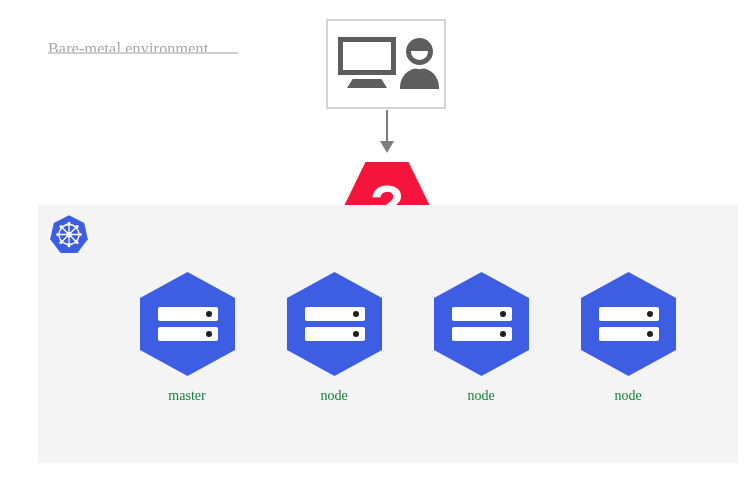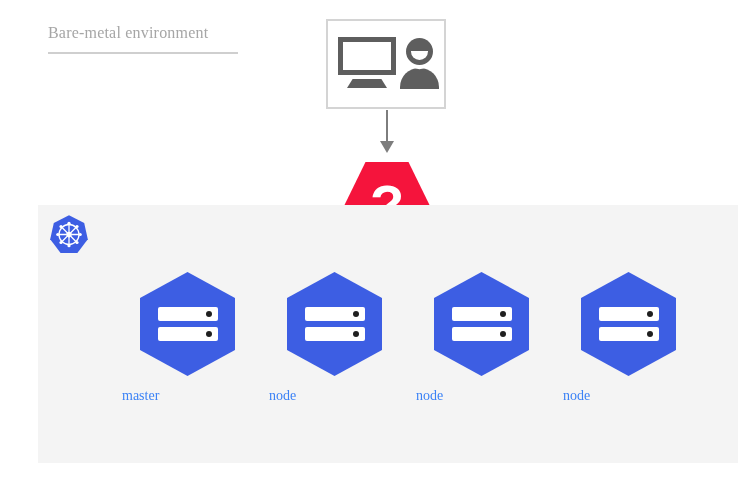--- a/index.html
+++ b/index.html
@@ -20,21 +20,21 @@
     left: 0; top: 0;
     width: 756px;
     height: 484px;
     background: #ffffff;
   }
 
   
   .env-title {
     position: absolute;
     left: 48px;
-    top: 24px;
+    top: 40px;
     font-family: "Liberation Serif", "DejaVu Serif", serif;
     font-size: 16px;
     color: #a6a6a6;
     letter-spacing: 0.2px;
     white-space: nowrap;
   }
   .env-title-rule {
     position: absolute;
     left: 48px;
     top: 52px;
@@ -193,24 +193,24 @@
     right: 6px;
     top: 4px;
     width: 6px;
     height: 6px;
     border-radius: 50%;
     background: #1f1f1f;
   }
   .node-label {
     position: absolute;
     width: 130px;
-    text-align: left;
+    text-align: center;
     font-family: "Liberation Serif", "DejaVu Serif", serif;
     font-size: 14px;
-    color: #3b82f6;
+    color: #15803d;
   }
 </style>
 </head>
 <body>
 
 <div id="canvas">
 
   <div class="env-title">Bare-metal environment</div>
   <div class="env-title-rule"></div>
 

